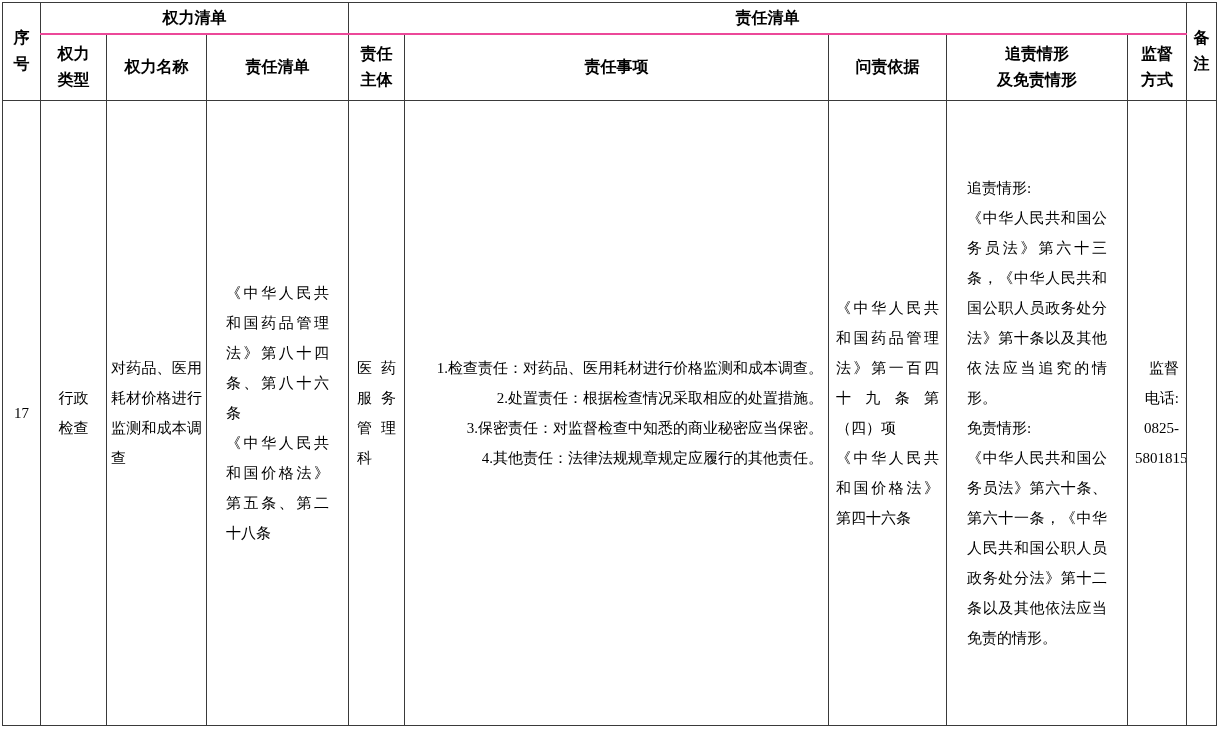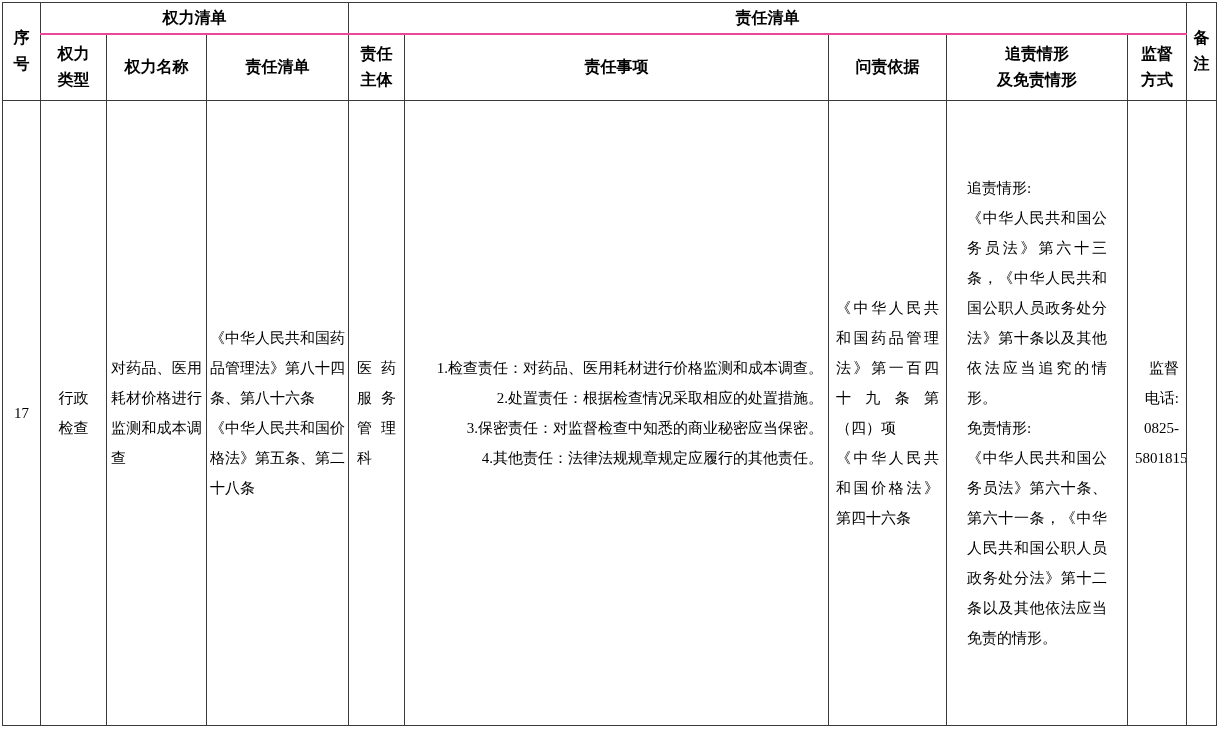--- a/index.html
+++ b/index.html
@@ -45,21 +45,21 @@
   tr.sub-row th { height: 66px; }
   td {
     font-size: 15px;
     line-height: 30px;
     padding: 4px 8px;
   }
   td.center  { text-align: center; }
   td.justify { text-align: justify; }
   td.left    { text-align: right; }
   td.cell-power-name     { padding: 4px 4px; }
-  td.cell-setting-basis  { padding: 4px 3px; }
+  td.cell-setting-basis  { padding: 4px 19px; }
   td.cell-duty-subject   { padding: 20px 8px; }
   td.cell-duty-items     { padding: 4px 5px; }
   td.cell-account-basis  { padding: 12px 7px; }
   td.cell-pursuit        { padding: 4px 20px; }
   td.cell-supervision    { padding: 4px 7px; }
 </style>
 </head>
 <body>
 
 <div class="sheet">

